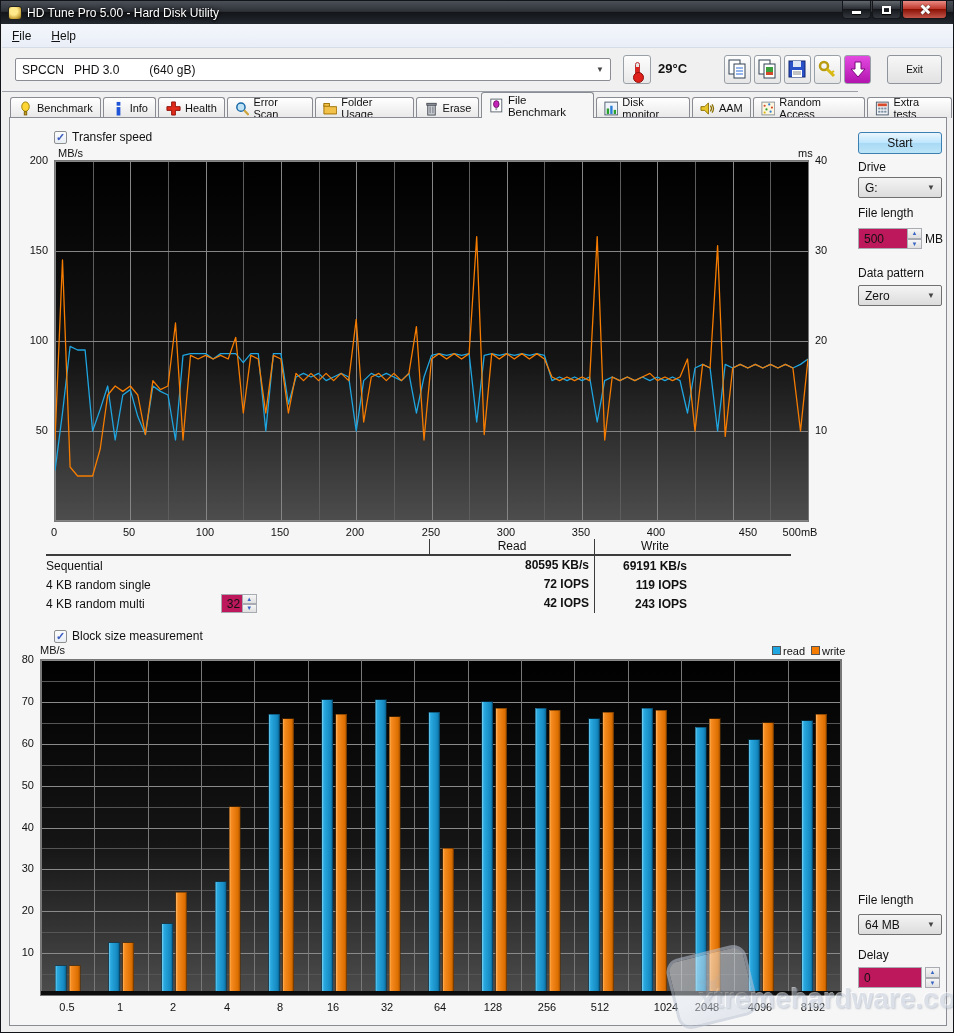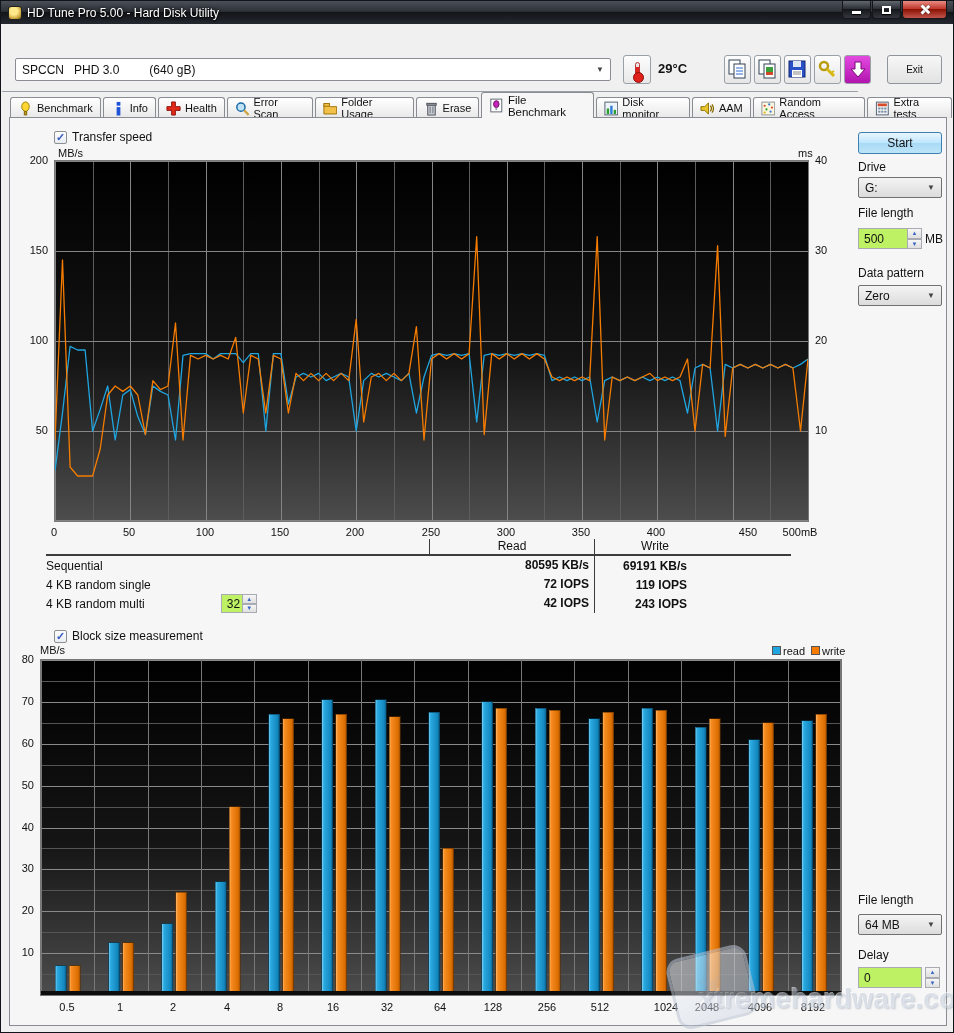--- a/index.html
+++ b/index.html
@@ -97,21 +97,21 @@
   .start-btn { position:absolute; left:848px; top:14px; width:84px; height:22px;
     background:linear-gradient(180deg,#eaf6fd,#bee6fd 49%,#a7d9f5 50%,#bde5f8);
     border:1px solid #3c7fb1; border-radius:3px; font-size:12px; color:#111;
     display:flex; align-items:center; justify-content:center; }
   .side-label { position:absolute; font-size:12px; color:#111; }
   .dropdown { position:absolute; width:84px; height:21px;
     background:linear-gradient(180deg,#f4f4f4,#dcdcdc); border:1px solid #707070;
     border-radius:2px; font-size:12px; color:#111; display:flex; align-items:center;
     padding-left:6px; }
   .spin-wrap { position:absolute; display:flex; align-items:center; }
-  .spin-box { width:50px; height:21px; background:#bef264; border:1px solid #a8acb2;
+  .spin-box { width:50px; height:21px; background:#be185d; border:1px solid #a8acb2;
     font-size:12px; color:#111; display:flex; align-items:center; padding-left:5px; }
   .spin-btns { display:flex; flex-direction:column; }
   .spin-btns span { width:15px; height:10.5px; border:1px solid #a8acb2; margin-left:-1px;
     background:linear-gradient(180deg,#f6f6f6,#dfdfdf); font-size:6px; color:#3a66c4;
     display:flex; align-items:center; justify-content:center; }
   .unit { font-size:12px; color:#111; margin-left:3px; }
 
   
   .results { position:absolute; left:36px; top:421px; width:745px; font-size:12px; color:#111; }
   .res-header { display:flex; height:17px; border-bottom:2px solid #3c3c3c; }
@@ -155,20 +155,24 @@
         </div>
       <div class="wb max">
           <span class="glyph-max"></span>
         </div>
       <div class="wb close">
           <span class="glyph-close"></span>
         </div>
     </div>
   </div>
 
+  <div class="menubar">
+    <span class="menu-item">File</span>
+    <span class="menu-item">Help</span>
+  </div>
 
   <div class="toolbar">
     <div class="drive-combo">
       <span>SPCCN   PHD 3.0         (640 gB)</span>
       <span class="combo-arrow">▼</span>
     </div>
     <div class="temp-btn">
       <span class="thermo"></span>
     </div>
     <span class="temp-label">29°C</span>

